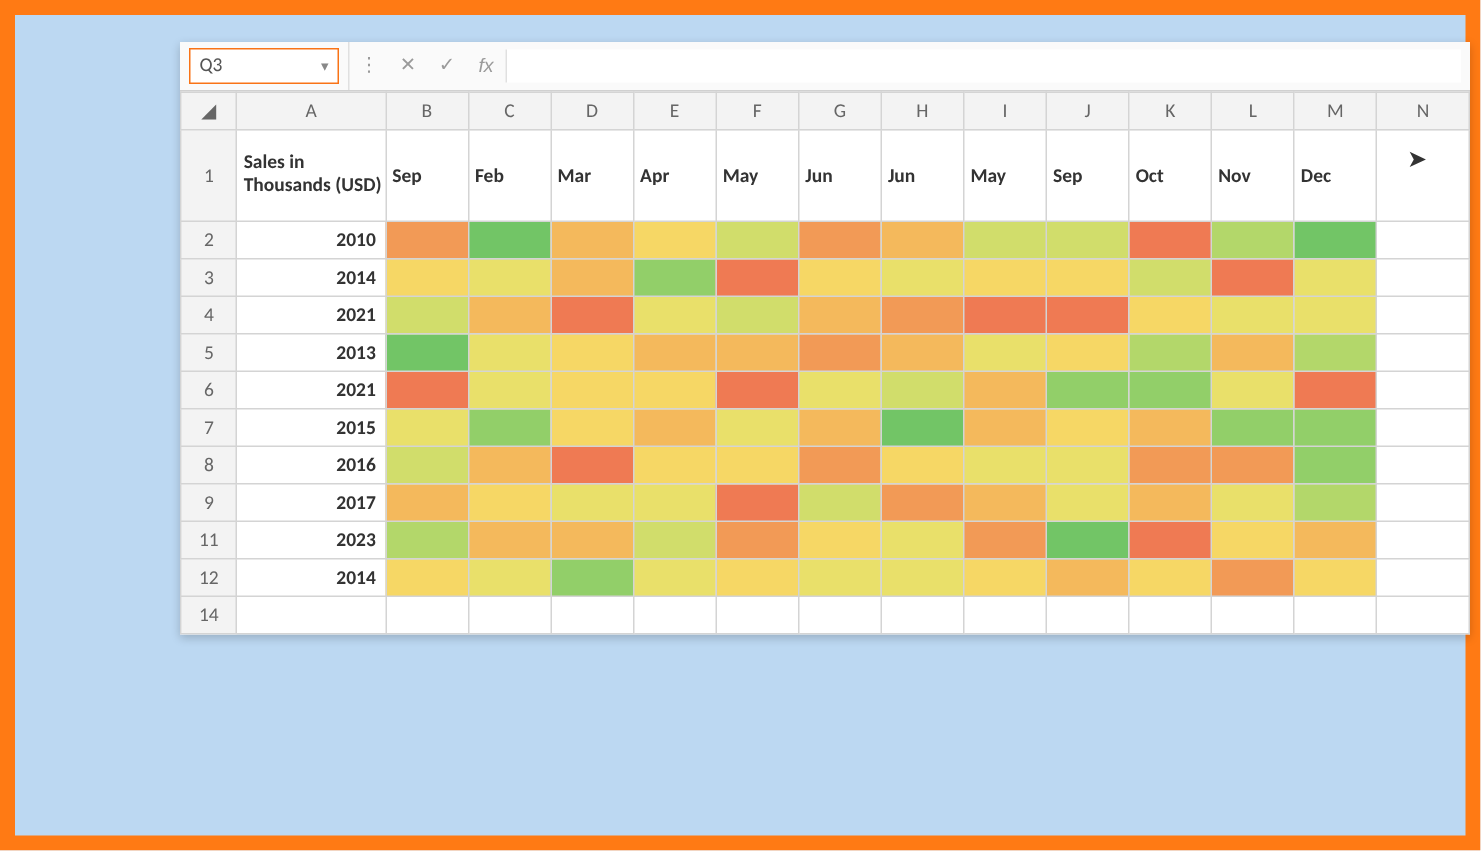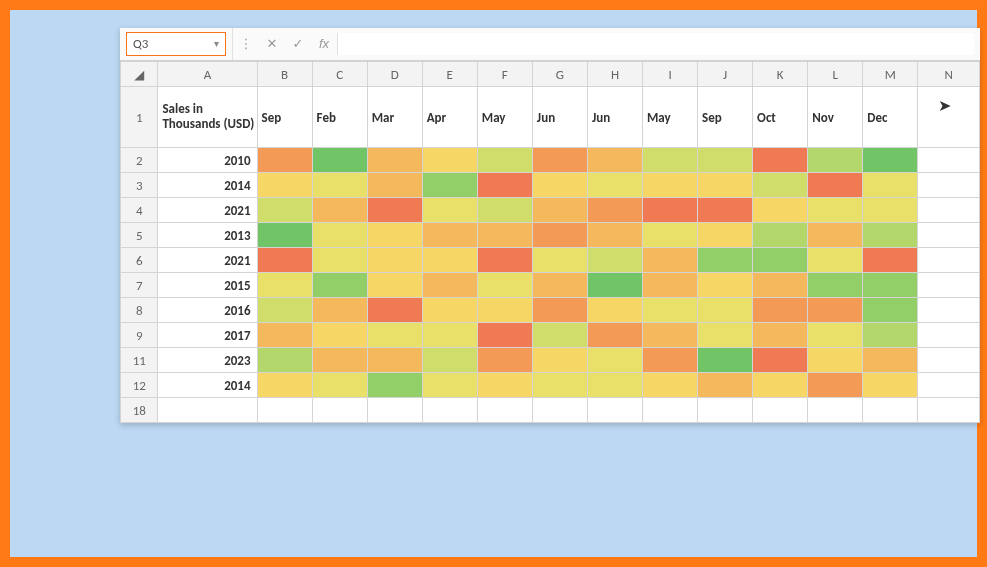--- a/index.html
+++ b/index.html
@@ -266,21 +266,21 @@
             <td style="background: rgb(233, 224, 106);"></td>
             <td style="background: rgb(233, 224, 106);"></td>
             <td style="background: rgb(246, 215, 101);"></td>
             <td style="background: rgb(244, 185, 92);"></td>
             <td style="background: rgb(246, 215, 101);"></td>
             <td style="background: rgb(242, 154, 86);"></td>
             <td style="background: rgb(246, 215, 101);"></td>
             <td></td>
           </tr>
           <tr>
-            <td class="rowhdr">18</td>
+            <td class="rowhdr">14</td>
             <td class="a-col"></td>
             <td></td>
             <td></td>
             <td></td>
             <td></td>
             <td></td>
             <td></td>
             <td></td>
             <td></td>
             <td></td>

